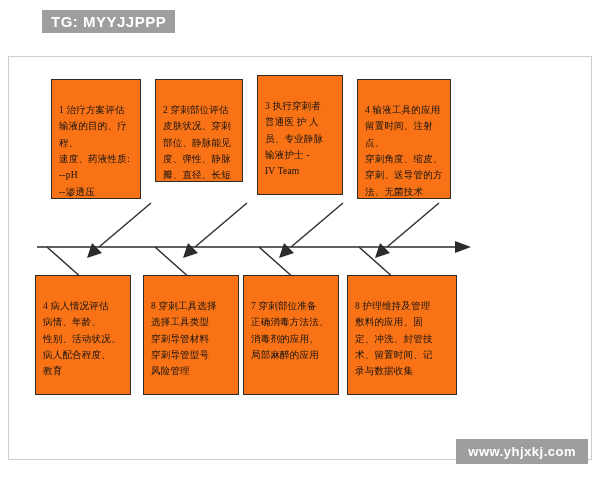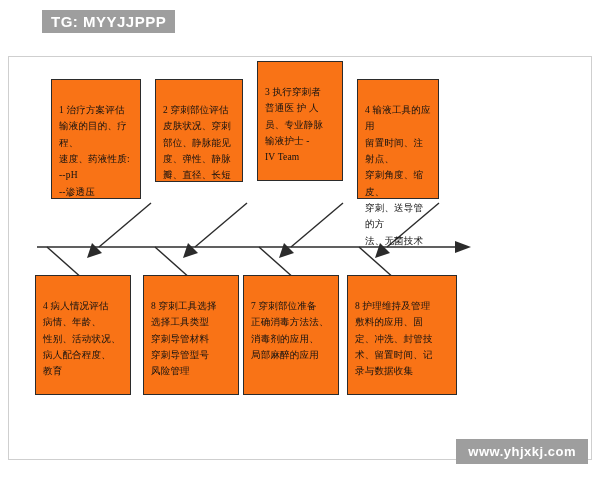--- a/index.html
+++ b/index.html
@@ -85,22 +85,22 @@
   .box.top    { }
   .box.bottom { }
   .box.best   {
     font-size: 9.5px;
     line-height: 1.85;
   }
 
   
   #box-1 { left: 42px;  top: 22px;  width: 90px;  height: 120px; }
   #box-2 { left: 146px; top: 22px;  width: 88px;  height: 103px; }
-  #box-3 { left: 248px; top: 4px;  width: 86px;  height: 120px; }
-  #box-4 { left: 348px; top: 22px;  width: 82px; height: 120px; }
+  #box-3 { left: 248px; top: 18px;  width: 86px;  height: 120px; }
+  #box-4 { left: 348px; top: 22px;  width: 94px; height: 120px; }
 
   
   #box-5 { left: 26px;  top: 218px; width: 96px;  height: 120px; }
   #box-6 { left: 134px; top: 218px; width: 96px;  height: 120px; }
   #box-7 { left: 234px; top: 218px; width: 96px;  height: 120px; }
   #box-8 { left: 338px; top: 218px; width: 110px; height: 120px; }
 
   
   #box-best { left: 464px; top: 112px; width: 106px; height: 144px; }
 </style>

